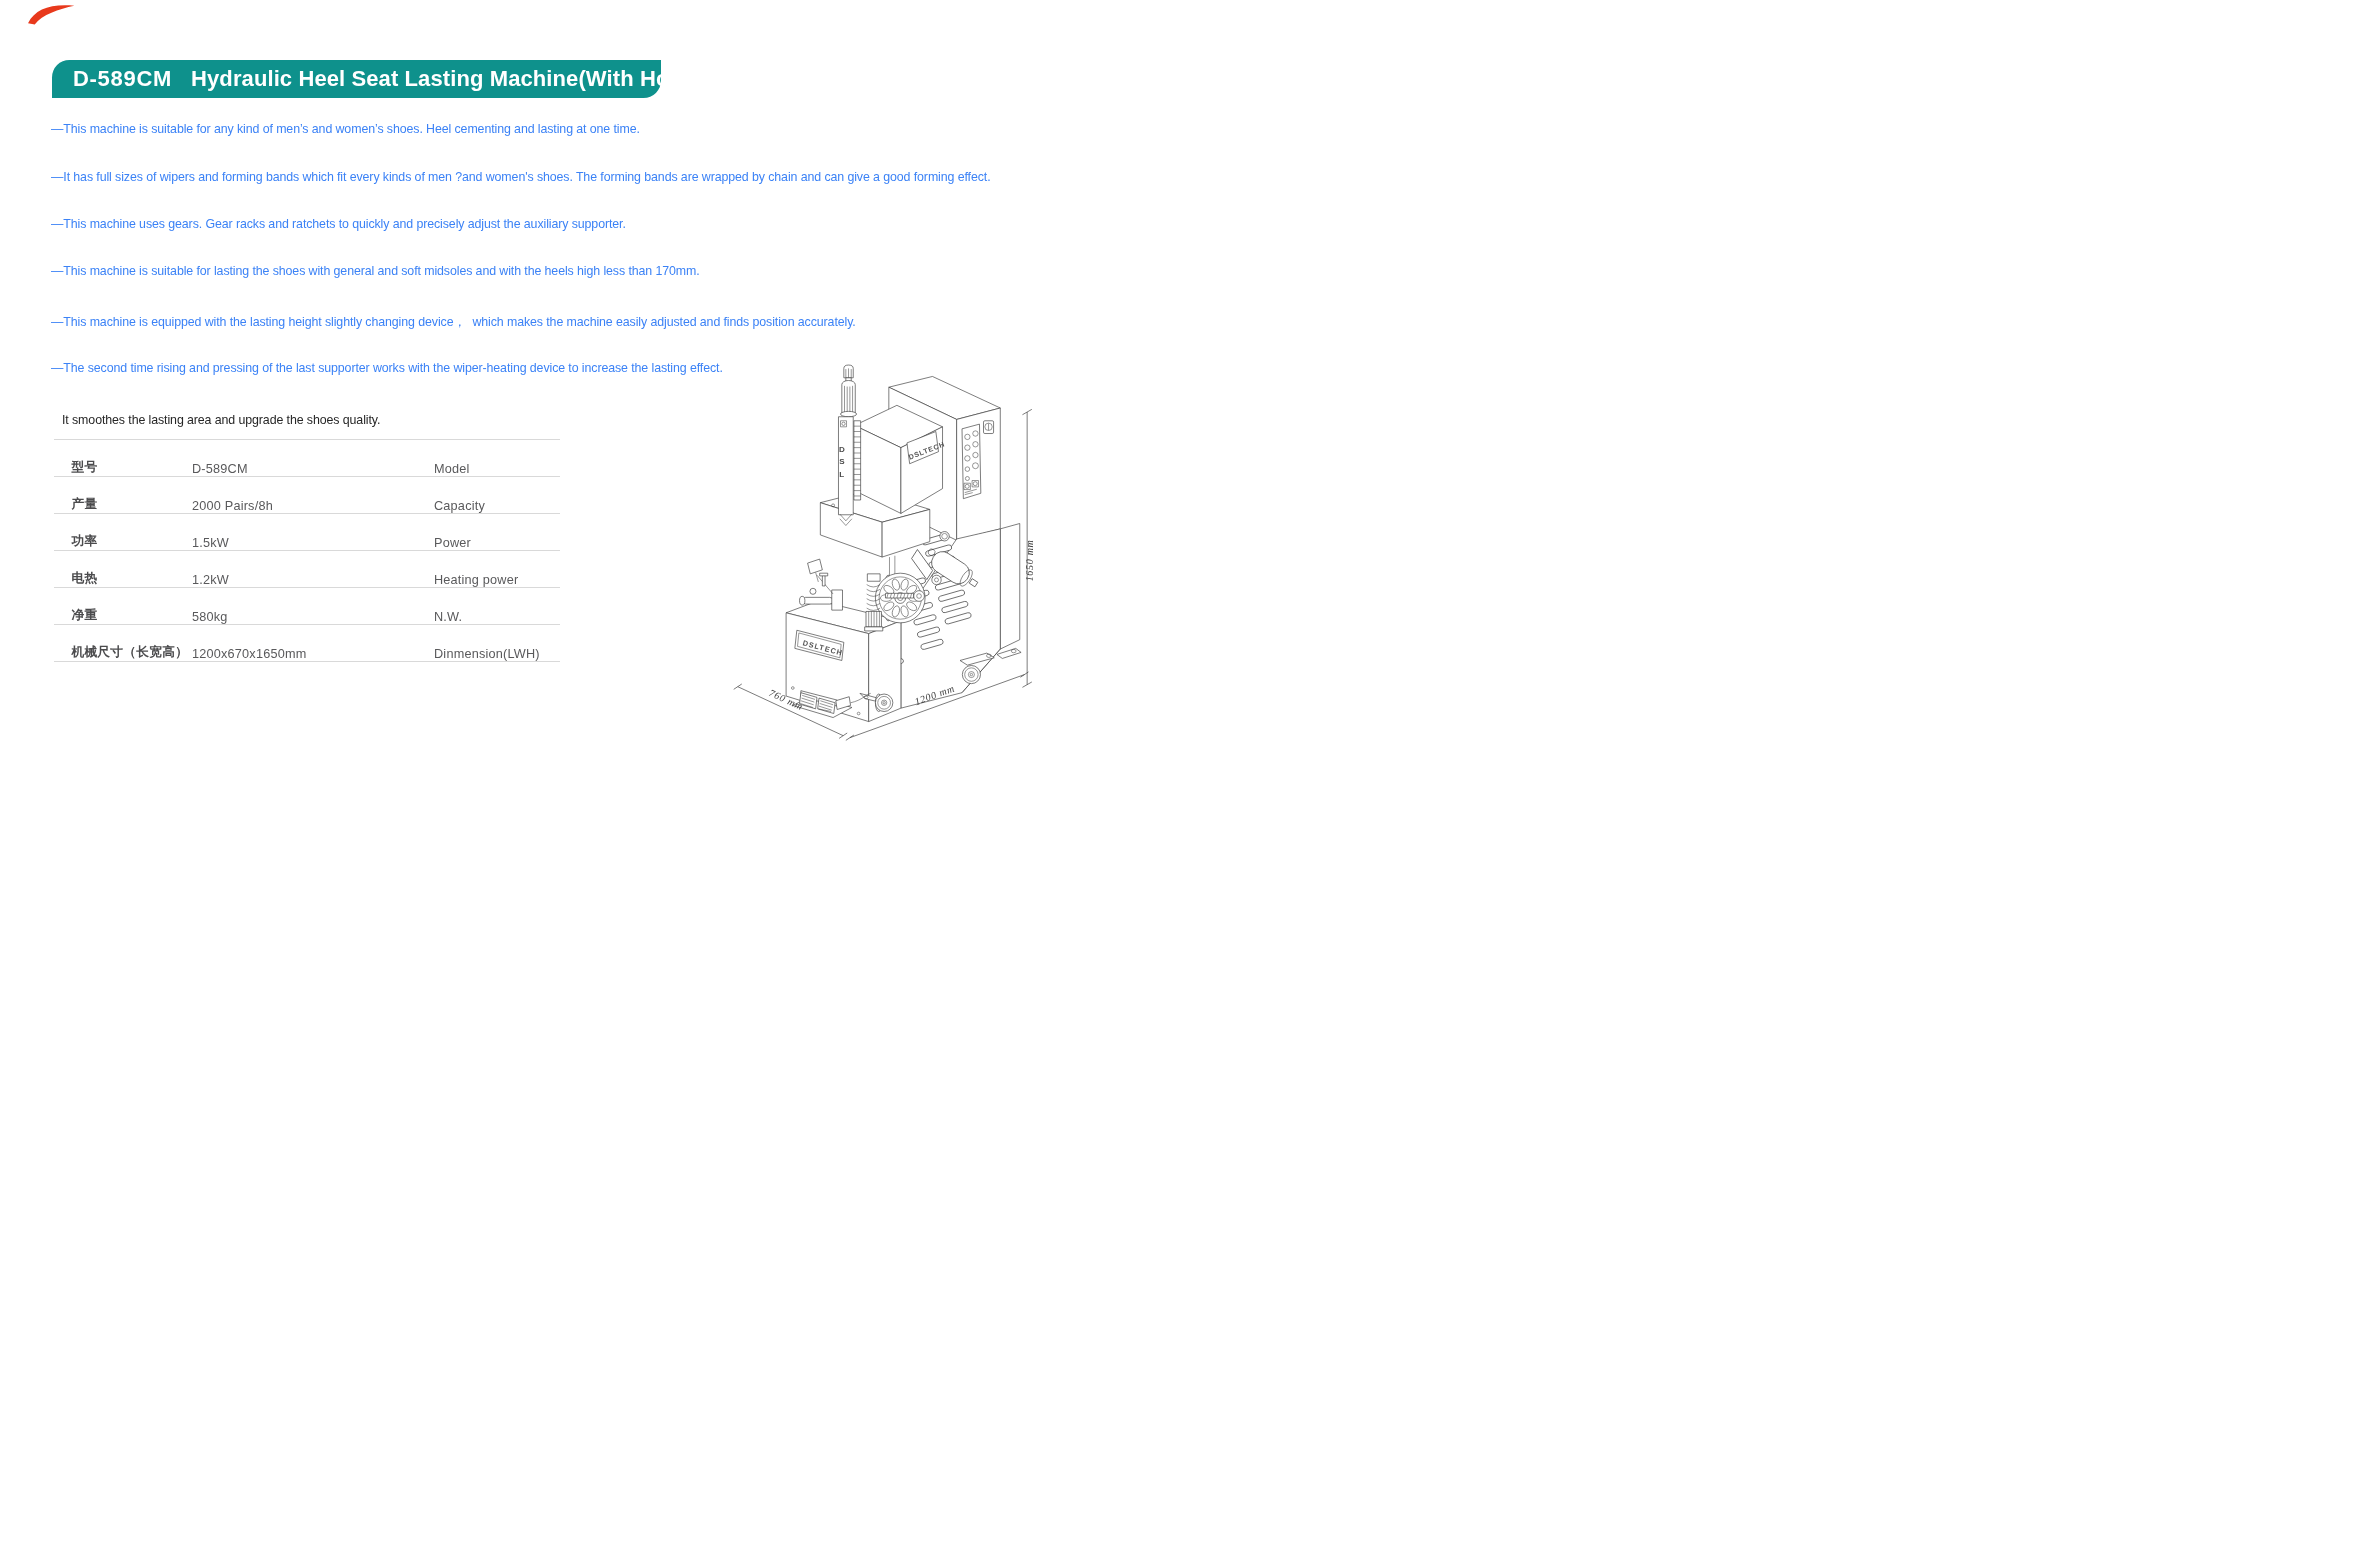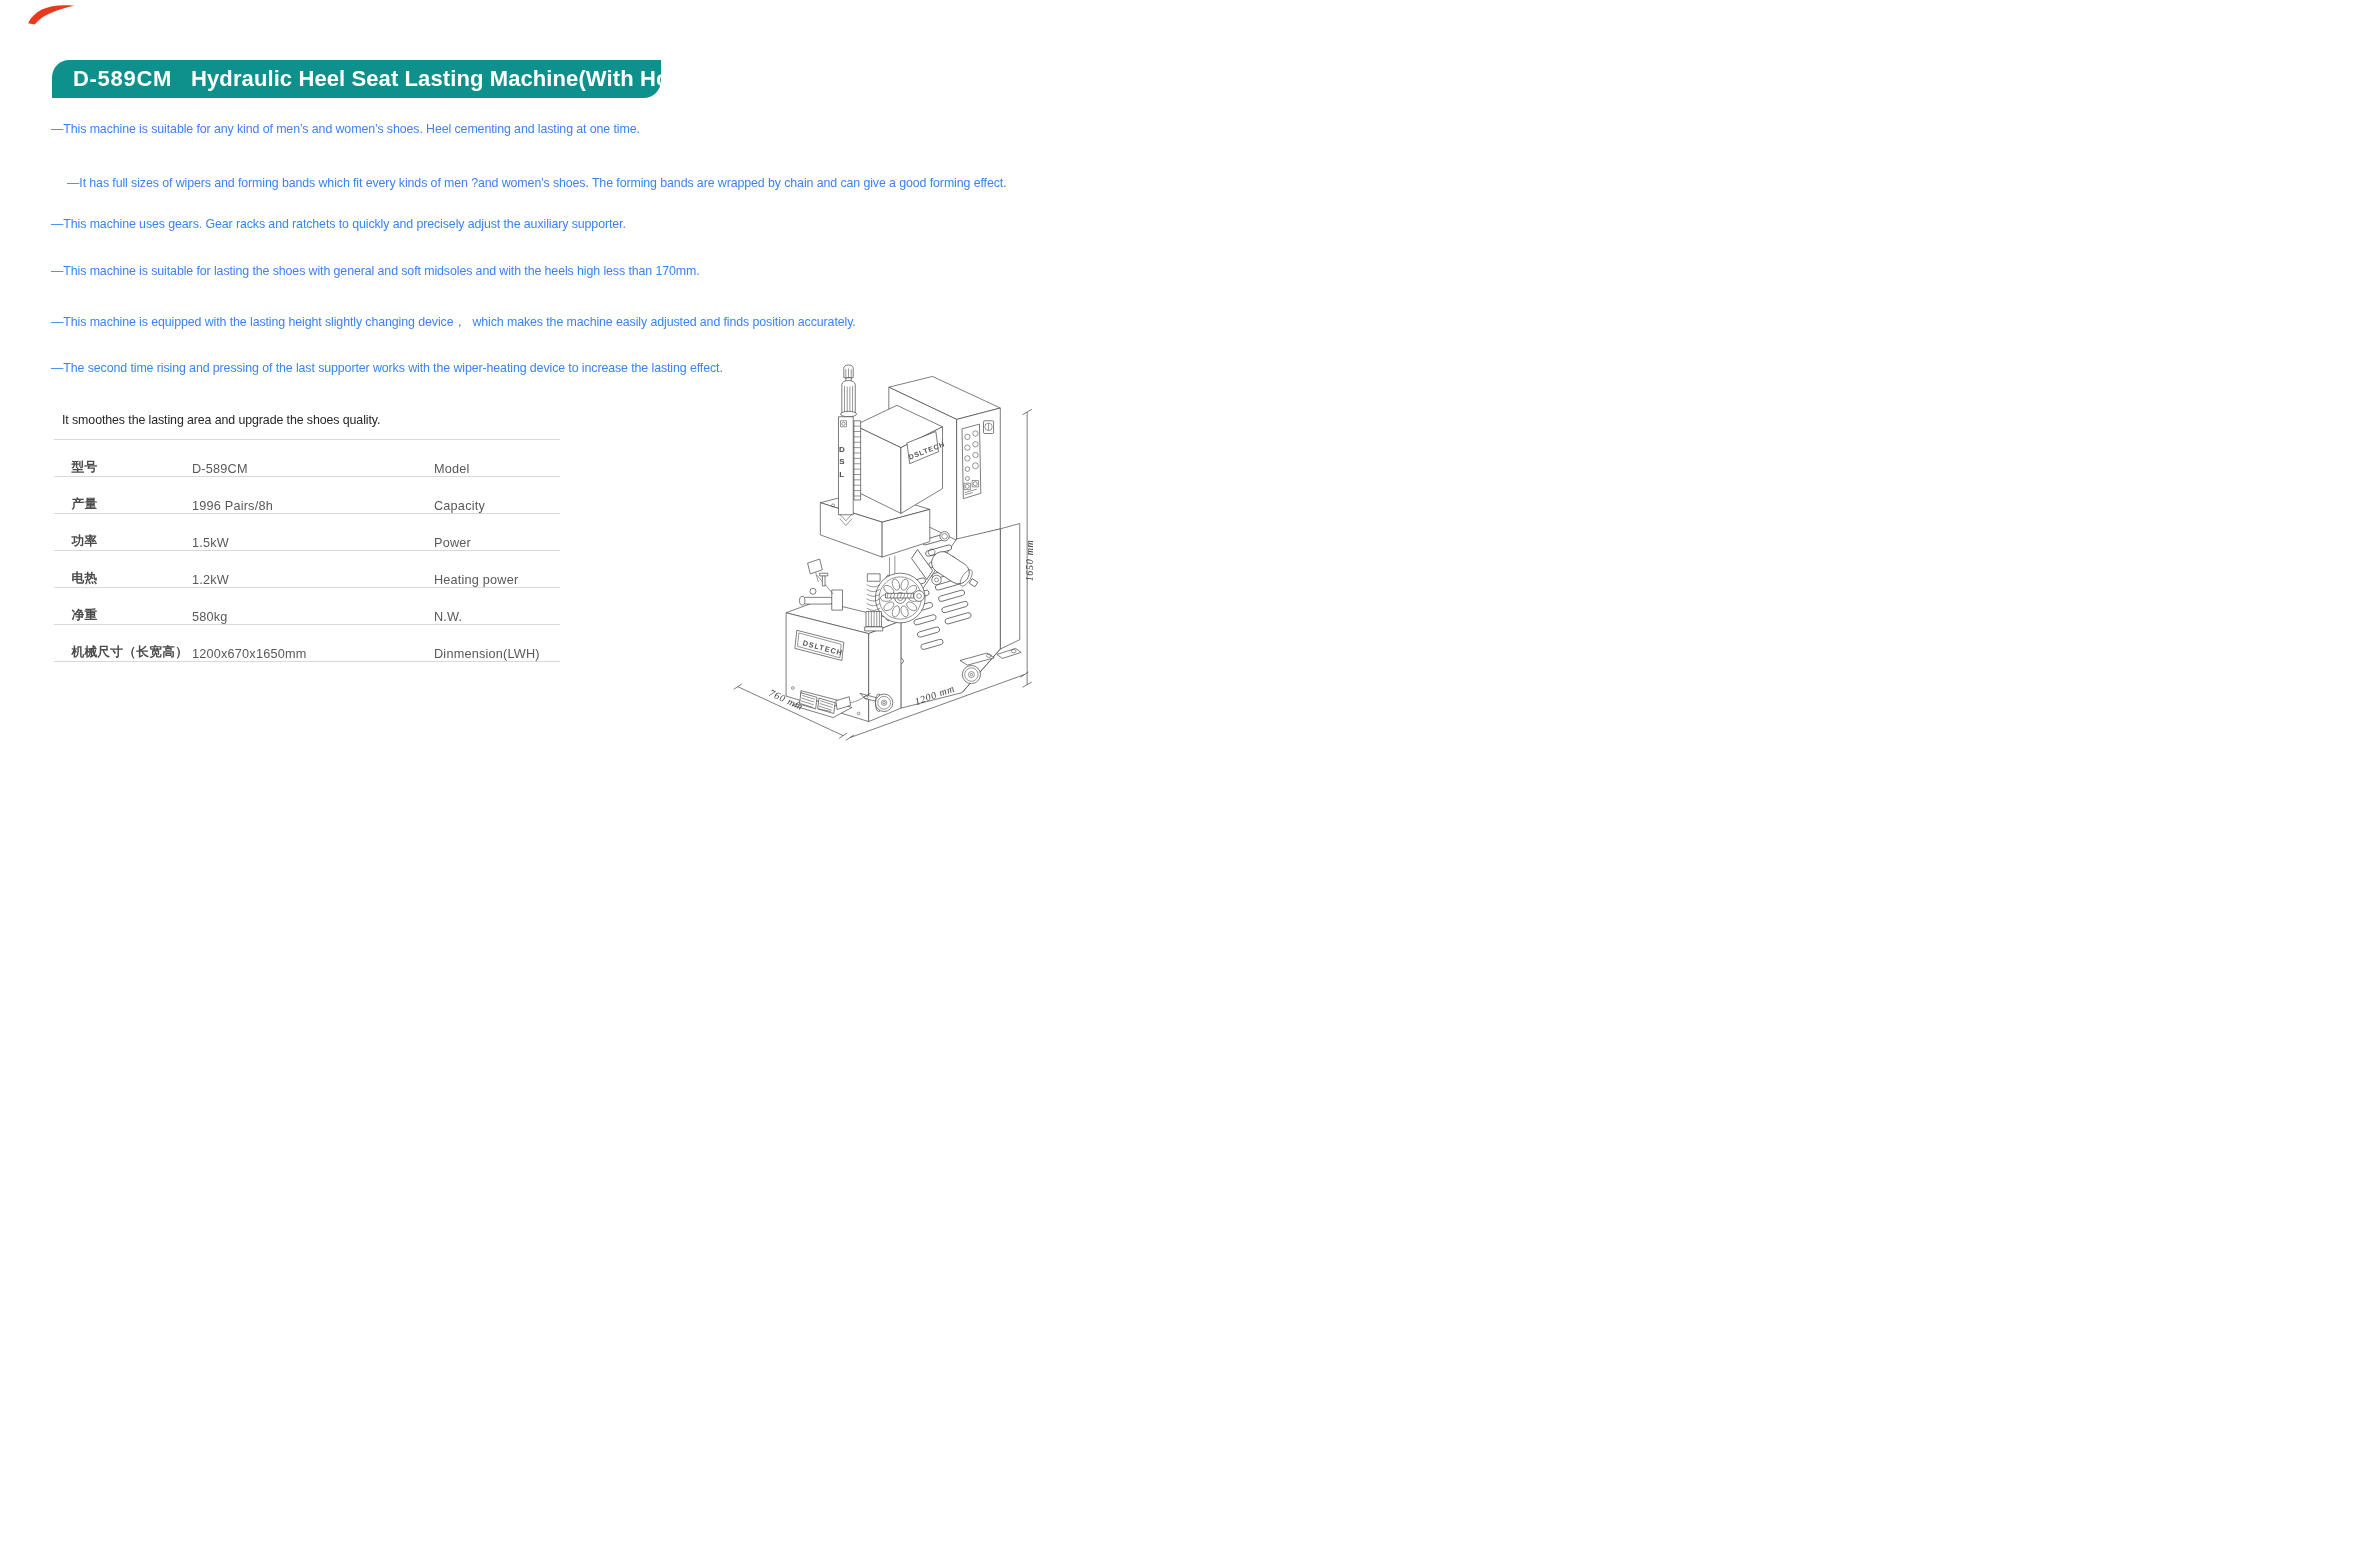--- a/index.html
+++ b/index.html
@@ -43,36 +43,36 @@
   <svg class="corner-mark" viewBox="0 0 76 34">
     <path d="M3,30 C14,9 36,1 72,4 C49,9 24,17 13,32 Z" fill="#e8391c" stroke="none"></path>
   </svg>
 
   <div class="banner" style="background:#0e918c;color:#ffffff;">
     <span class="model">D-589CM</span>
     <span class="title">Hydraulic Heel Seat Lasting Machine(With Hot Melt)</span>
   </div>
 
   <div class="feature" style="top:122px;">—This machine is suitable for any kind of men’s and women’s shoes. Heel cementing and lasting at one time.</div>
-  <div class="feature" style="top:176px;margin-left:16px;">—It has full sizes of wipers and forming bands which fit every kinds of men ?and women's shoes. The forming bands are wrapped by chain and can give a good forming effect.</div>
+  <div class="feature" style="top:170px;">—It has full sizes of wipers and forming bands which fit every kinds of men ?and women's shoes. The forming bands are wrapped by chain and can give a good forming effect.</div>
   <div class="feature" style="top:217px;">—This machine uses gears. Gear racks and ratchets to quickly and precisely adjust the auxiliary supporter.</div>
   <div class="feature" style="top:264px;text-align:right;">—This machine is suitable for lasting the shoes with general and soft midsoles and with the heels high less than 170mm.</div>
   <div class="feature" style="top:314px;">—This machine is equipped with the lasting height slightly changing device，  which makes the machine easily adjusted and finds position accurately.</div>
   <div class="feature" style="top:361px;">—The second time rising and pressing of the last supporter works with the wiper-heating device to increase the lasting effect.</div>
   <div class="feature-note" style="top:413px;">It smoothes the lasting area and upgrade the shoes quality.</div>
 
   <div class="spec-table">
     <div class="spec-row">
       <span class="c1">型号</span>
       <span class="c2">D-589CM</span>
       <span class="c3">Model</span>
     </div>
     <div class="spec-row">
       <span class="c1">产量</span>
-      <span class="c2">1996 Pairs/8h</span>
+      <span class="c2">2000 Pairs/8h</span>
       <span class="c3">Capacity</span>
     </div>
     <div class="spec-row">
       <span class="c1">功率</span>
       <span class="c2">1.5kW</span>
       <span class="c3">Power</span>
     </div>
     <div class="spec-row">
       <span class="c1">电热</span>
       <span class="c2">1.2kW</span>

